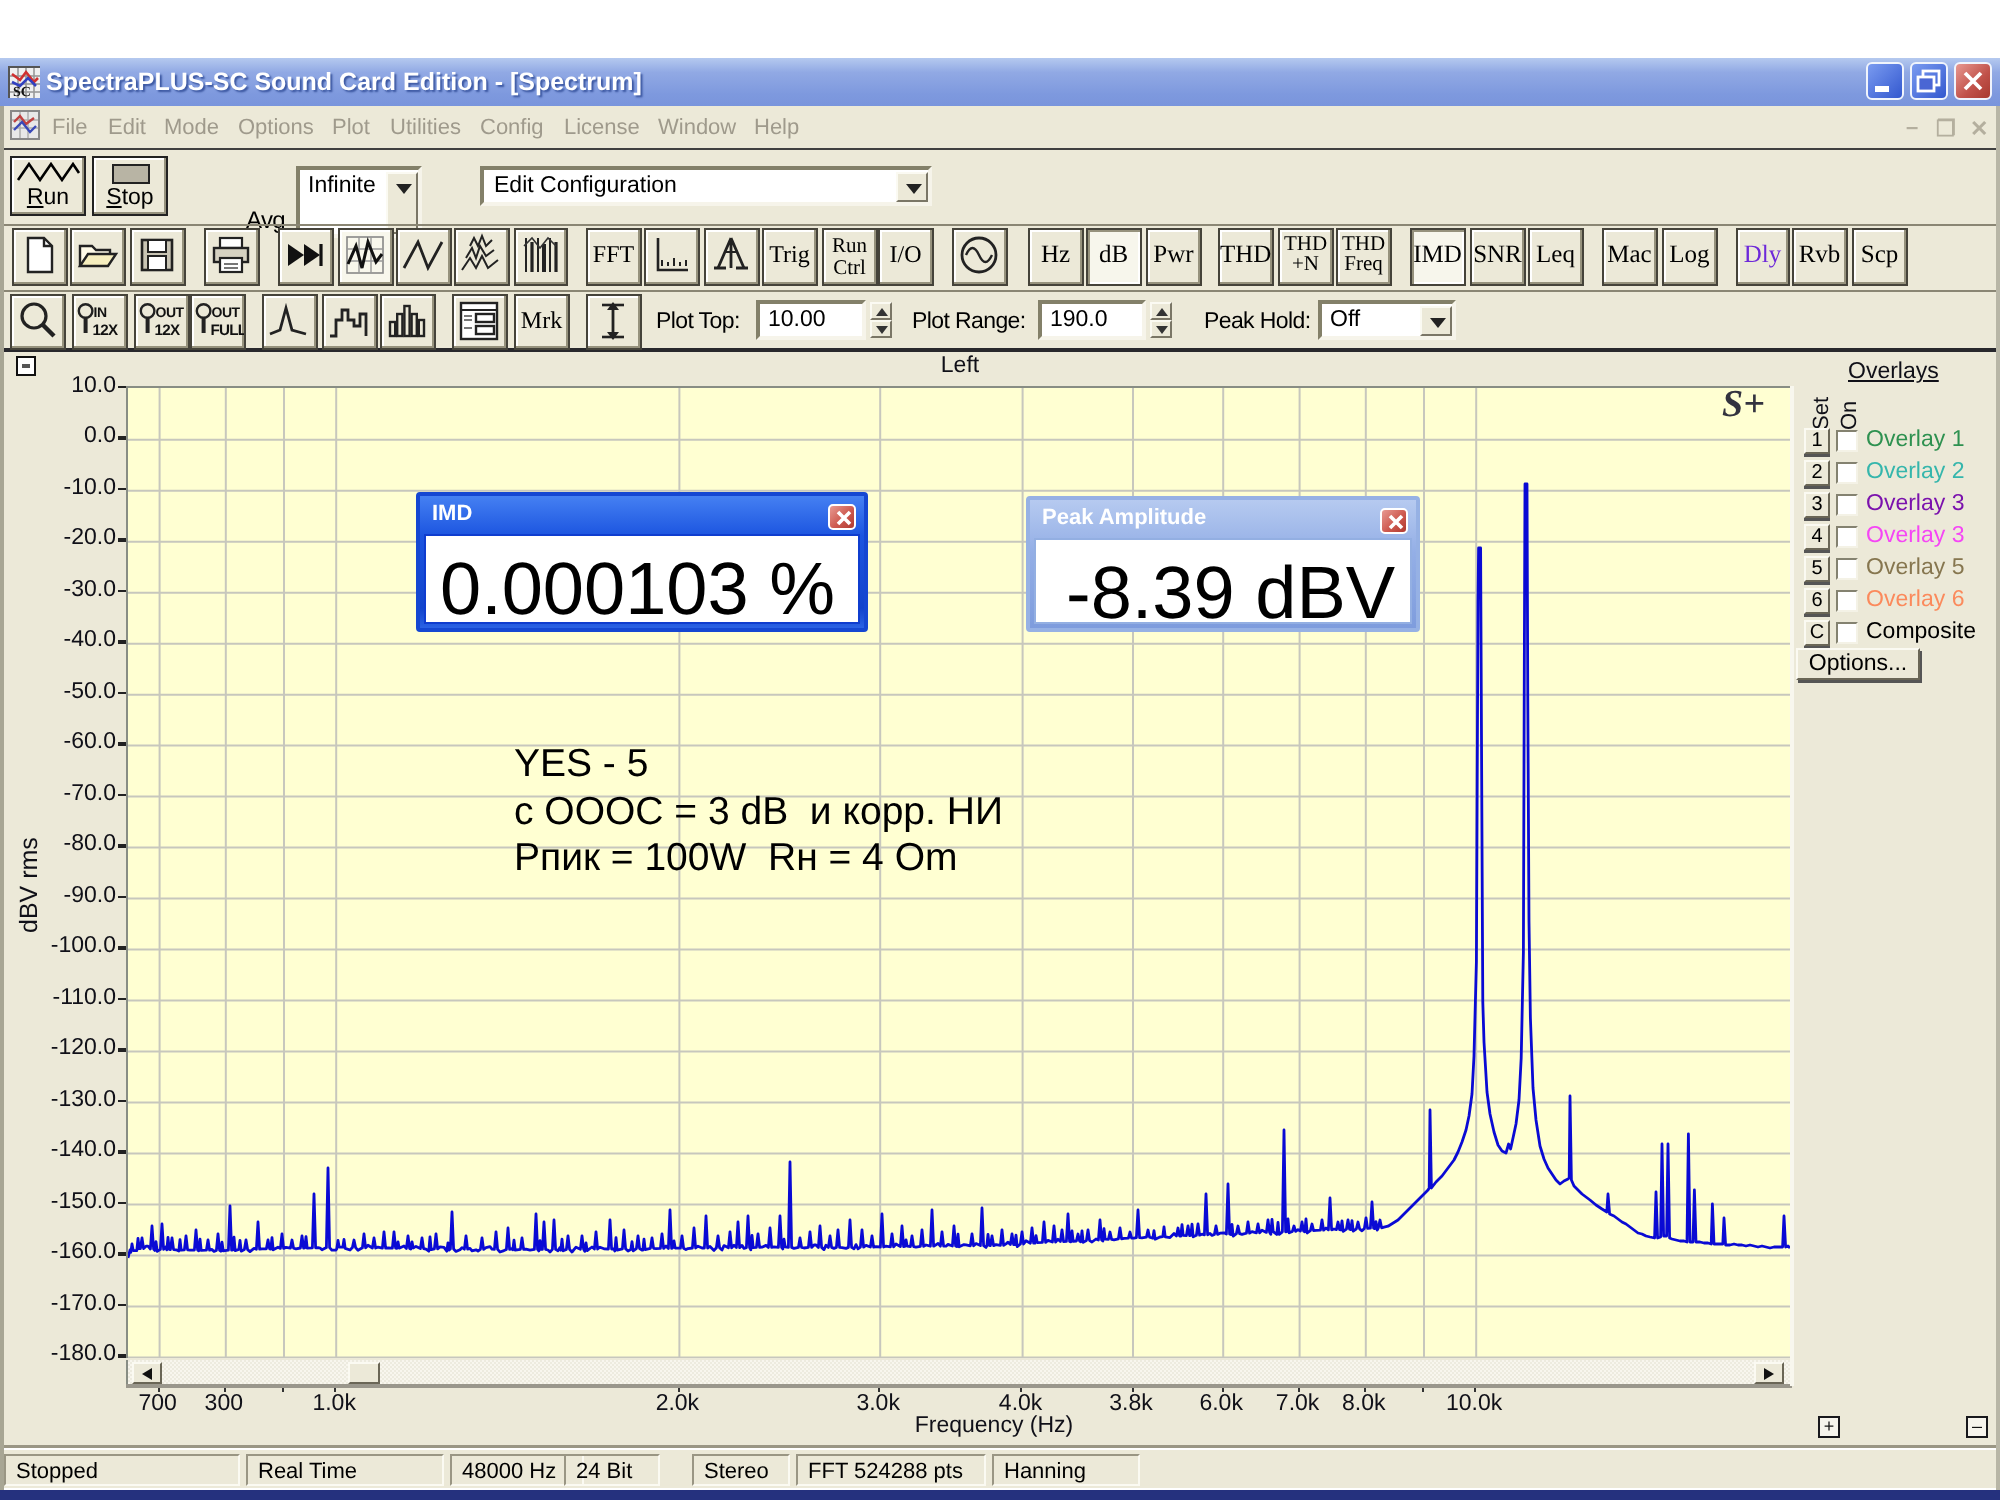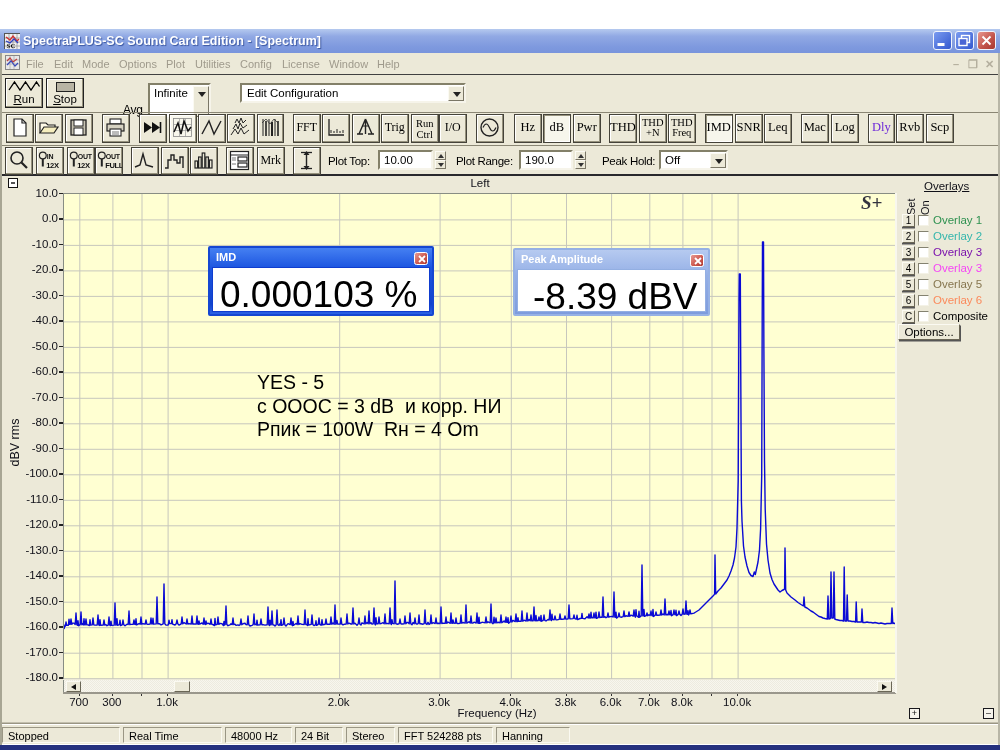--- a/index.html
+++ b/index.html
@@ -669,21 +669,21 @@
           <div class="fval" style="left:15px;top:5.5px">-8.39 dBV</div>
         </div>
   </div>
   <div id="anno">YES - 5<br>с ОООС = 3 dB&nbsp; и корр. НИ<br>Рпик = 100W&nbsp; Rн = 4 Om</div>
 </div>
 
 <div id="statusbar">
   <div class="sfield" style="left:2px;width:118px">Stopped</div>
   <div class="sfield" style="left:123px;width:99px">Real Time</div>
   <div class="sfield" style="left:225px;width:67px">48000 Hz</div>
-  <div class="sfield" style="left:295px;width:48px">24 Bit</div>
+  <div class="sfield" style="left:282px;width:48px">24 Bit</div>
   <div class="sfield" style="left:346px;width:49px">Stereo</div>
   <div class="sfield" style="left:398px;width:95px">FFT 524288 pts</div>
   <div class="sfield" style="left:496px;width:74px">Hanning</div>
 </div>
 <div id="taskstrip"></div>
 <div id="wleft"></div>
     <div id="wright"></div>
 </div>
 
 </body></html>

